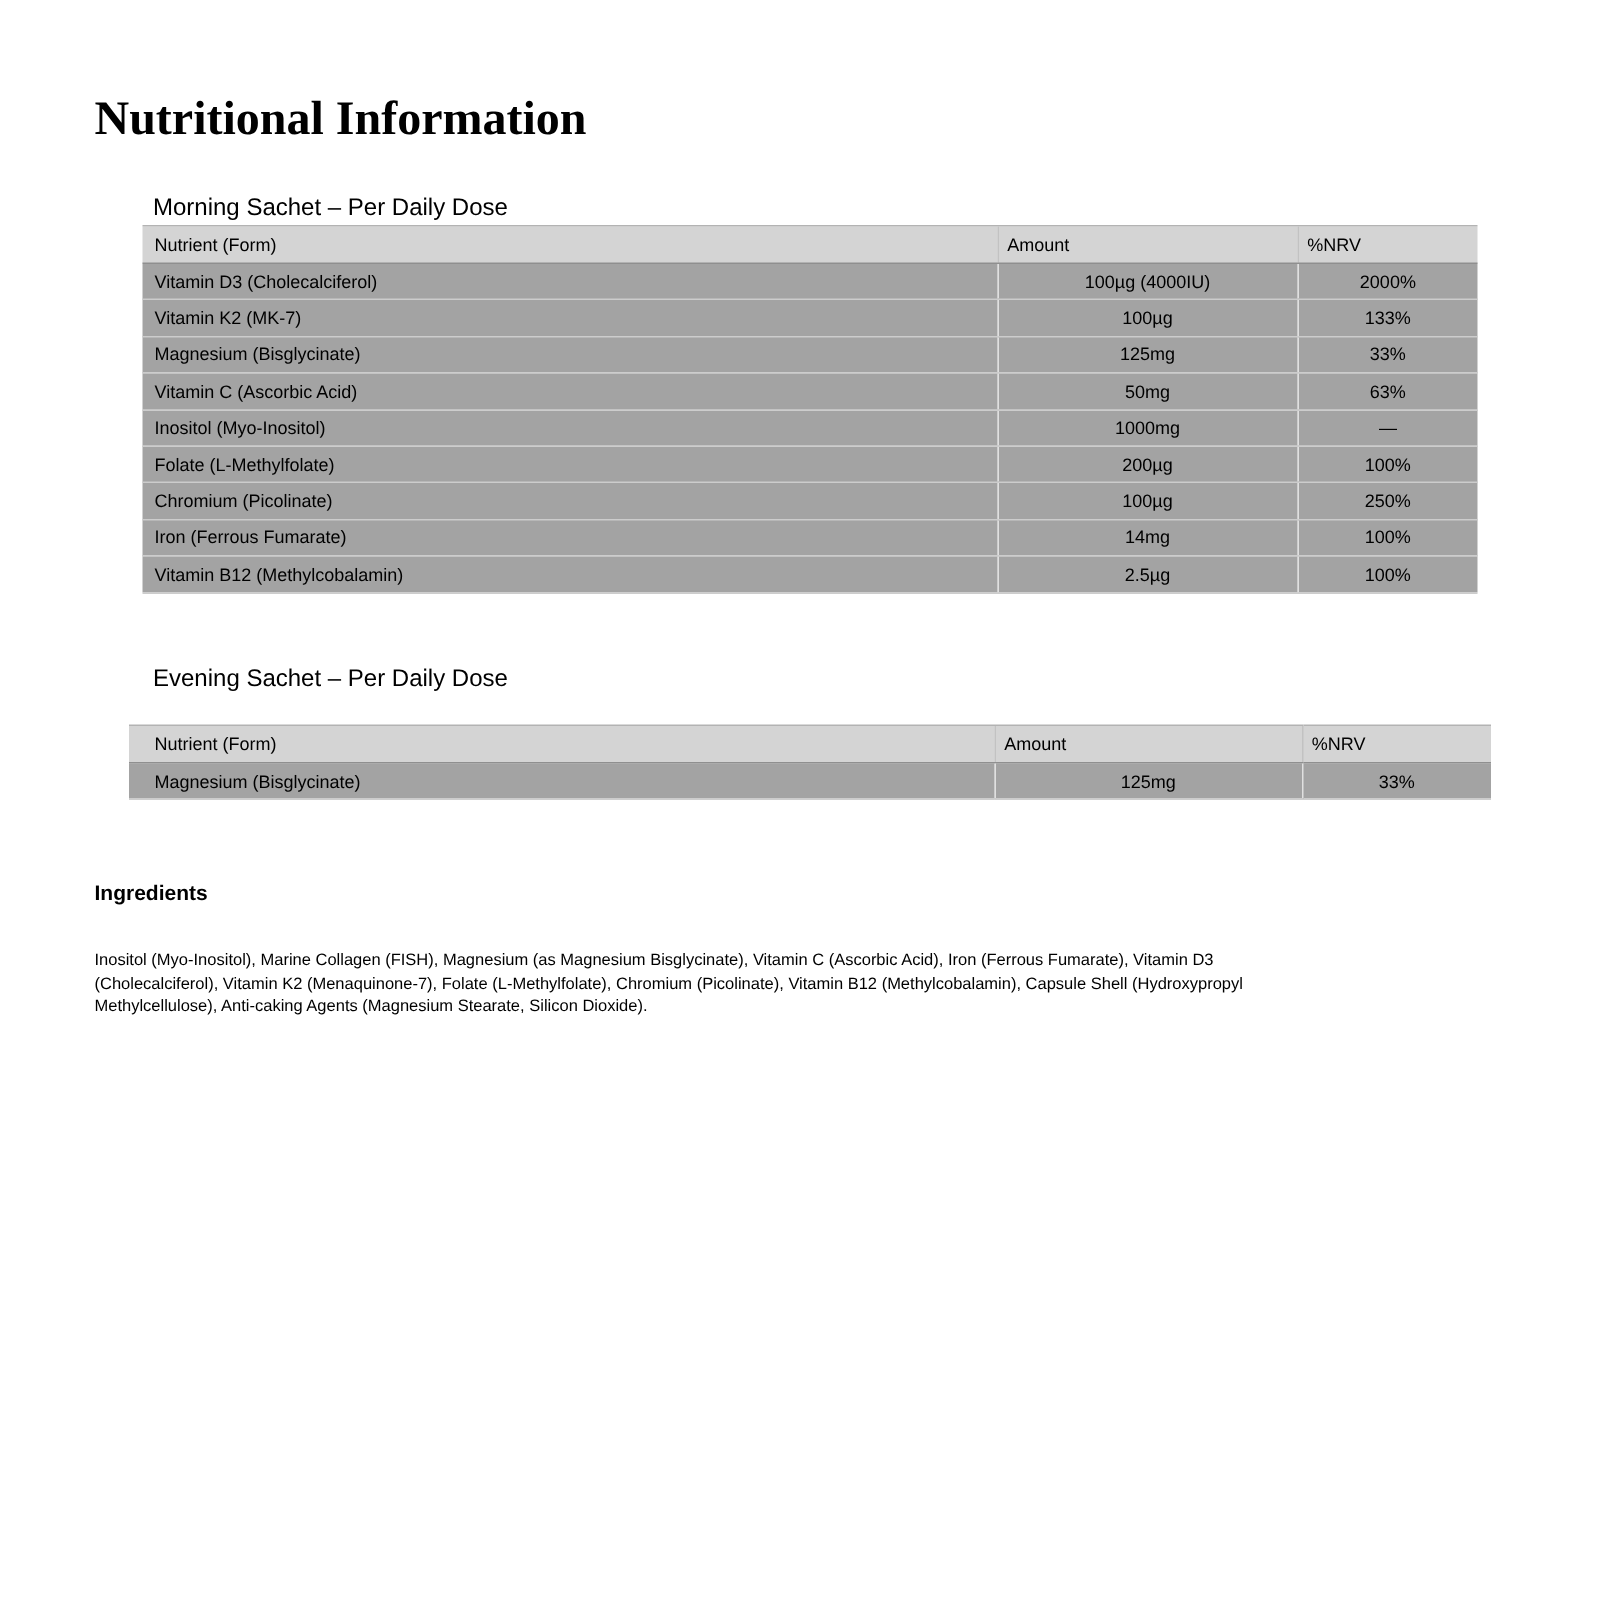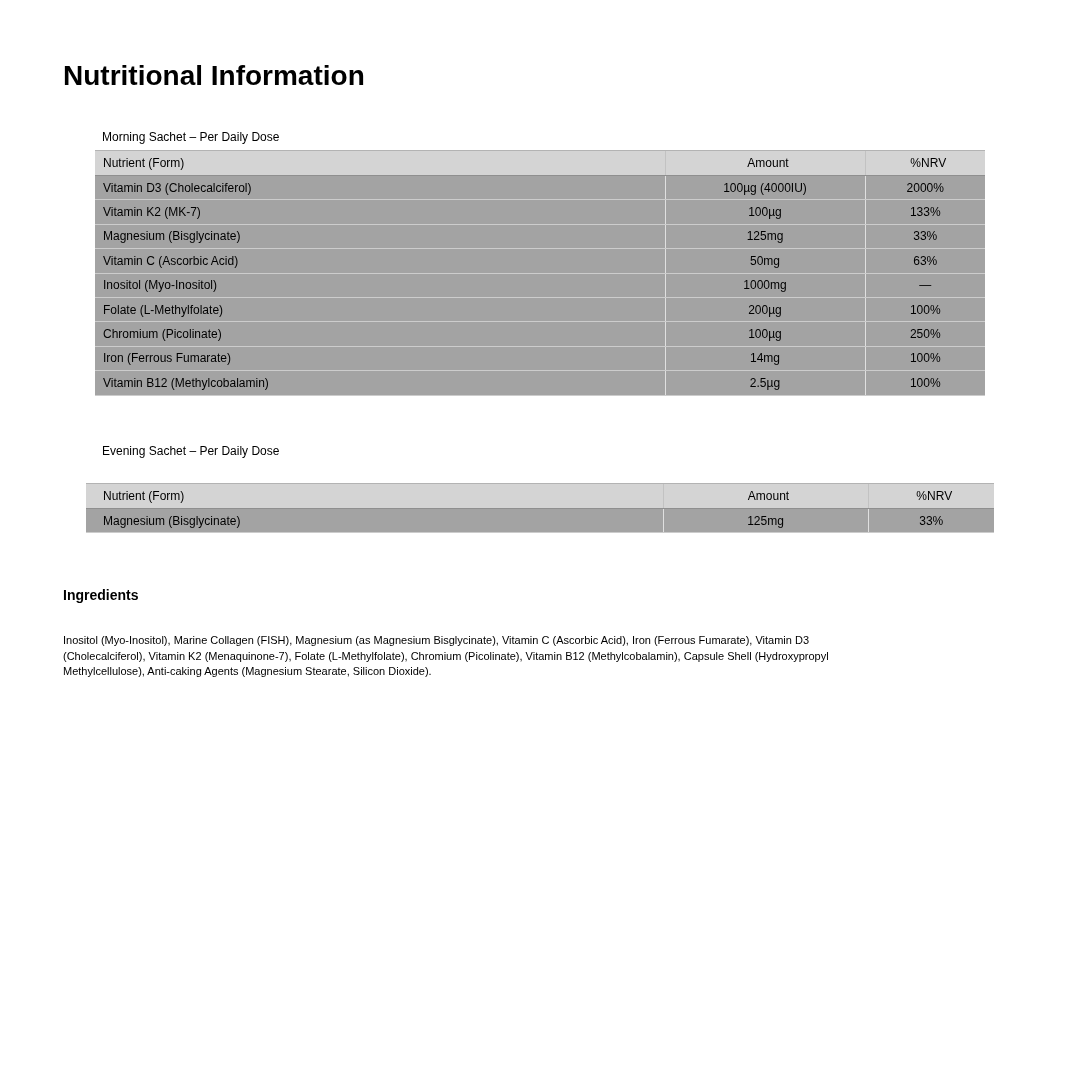--- a/index.html
+++ b/index.html
@@ -12,48 +12,49 @@
     color: #000000;
     overflow: hidden;
   }
   main { position: relative; width: 1080px; height: 1080px; }
 
   h1.page-title {
     position: absolute;
     left: 63px;
     top: 60px;
     margin: 0;
-    font-size: 28px;
+    font-size: 32px;
     font-weight: bold;
     color: #000000;
+    font-family: Liberation Serif, serif;
   }
 
   .caption {
     position: absolute;
     margin: 0;
-    font-size: 12px;
+    font-size: 16px;
     color: #000000;
   }
   .caption-morning { left: 102px; top: 130px; }
   .caption-evening { left: 102px; top: 444px; }
 
   table.nutrition-table {
     position: absolute;
     border-collapse: collapse;
     table-layout: fixed;
     font-size: 12px;
     color: #000000;
   }
   table.morning { left: 95px; top: 150px; width: 890px; }
   table.evening { left: 86px; top: 483px; width: 908px; }
 
   .nutrition-table th {
     background: #d4d4d4;
     font-weight: normal;
-    text-align: center;
+    text-align: left;
     height: 24px;
     padding: 0;
     border-top: 1px solid #b3b3b3;
     border-bottom: 1px solid #8f8f8f;
     vertical-align: middle;
   }
   .nutrition-table td {
     height: 23.4px;
     padding: 0;
     border-bottom: 1px solid #cccccc;

